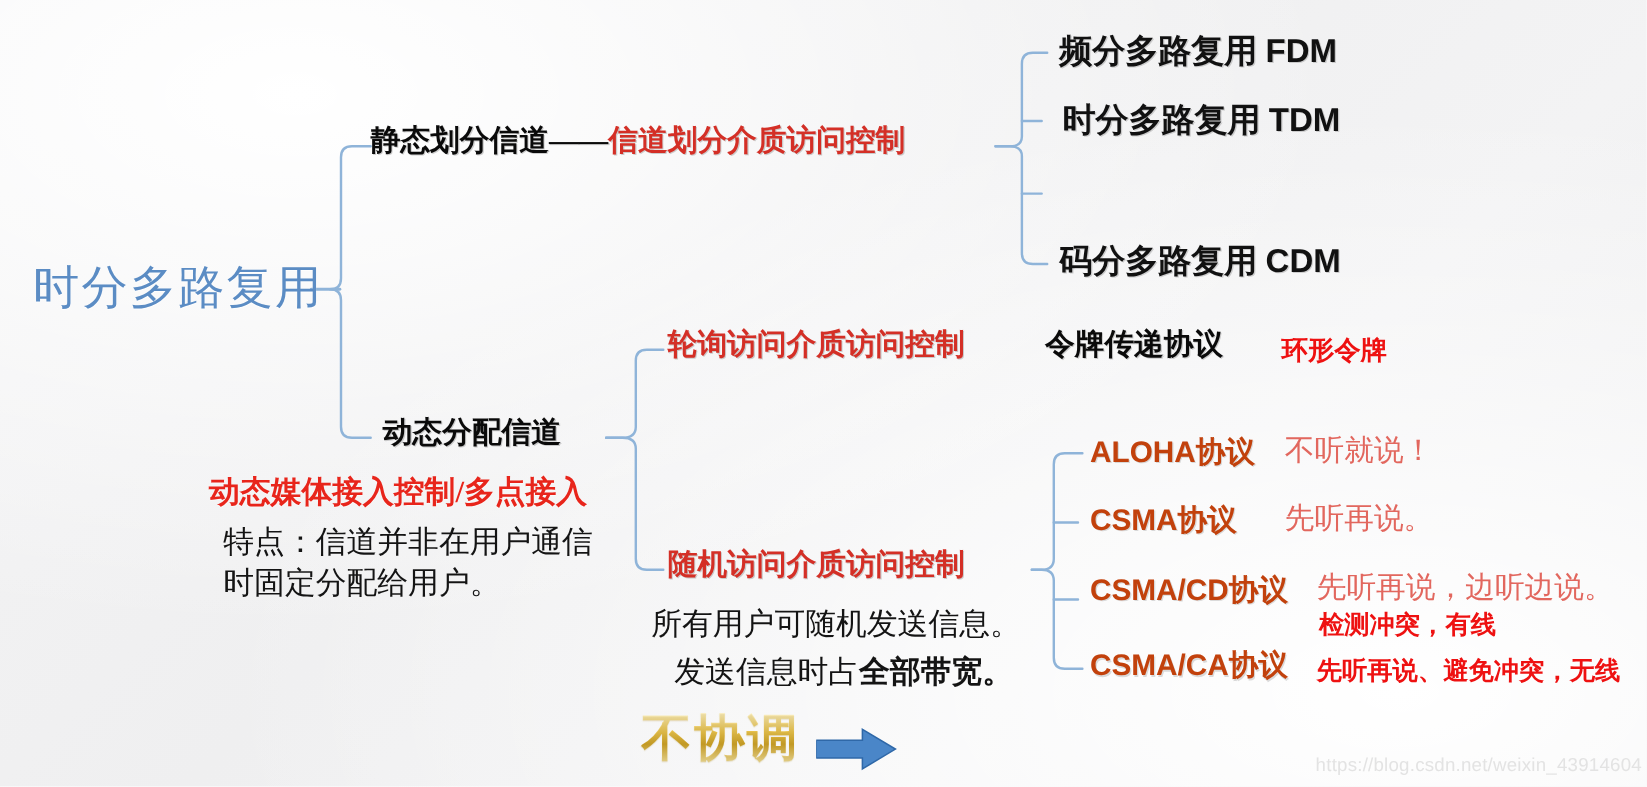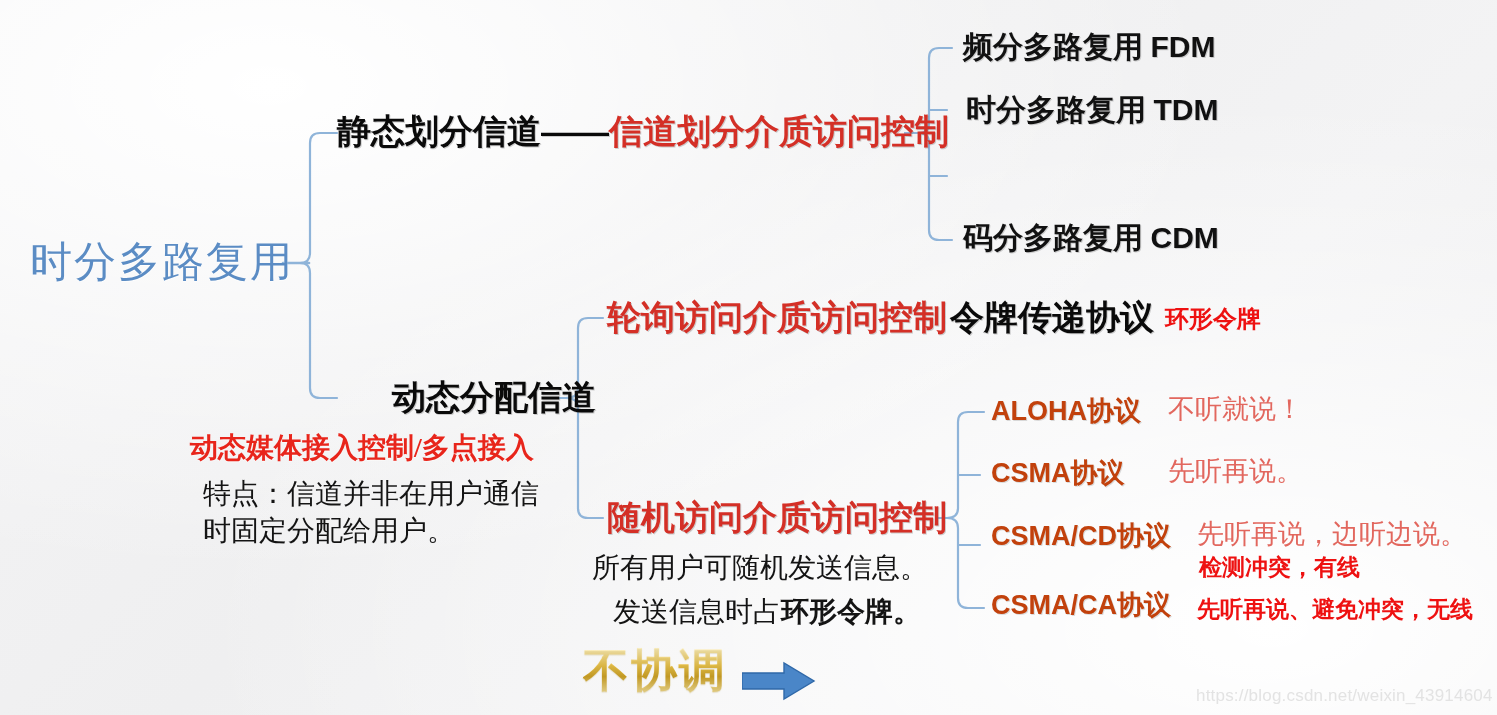--- a/index.html
+++ b/index.html
@@ -20,22 +20,22 @@
   
   .root{
     left:30px;top:241px;font-size:42px;color:#5b8cc4;
     font-family:"Liberation Serif","DejaVu Serif",serif;
     letter-spacing:2px;
     text-shadow:0 1px 1px rgba(255,255,255,.8);
   }
 
   
   .l1{
-    font-size:34px;color:#0a0a0a;font-weight:700;
-    font-family:Liberation Sans, sans-serif;
+    font-size:27px;color:#0a0a0a;font-weight:700;
+    font-family:Liberation Serif, serif;
     text-shadow:1px 1px 0 rgba(120,120,120,.35);
   }
   .red{color:#d42f26;}
   .redbold{color:#d42f26;font-weight:700;}
 
   
   .leaf{
     font-size:30px;color:#111;font-weight:700;
     font-family:"Liberation Serif","DejaVu Serif",serif;
     text-shadow:1px 1px 0 rgba(130,130,130,.35);
@@ -137,38 +137,38 @@
   </div>
   <div class="node leaf" style="left:966px;top:95px;">
     <span>时分多路复用</span>
     <span class="abbr">TDM</span>
   </div>
   <div class="node leaf" style="left:963px;top:223px;">
     <span>码分多路复用</span>
     <span class="abbr">CDM</span>
   </div>
 
-  <div class="node l1" style="left:348px;top:380px;margin-left:44px;">动态分配信道</div>
+  <div class="node l1" style="left:348px;top:380px;">动态分配信道</div>
 
   <div class="node desc-red" style="left:190px;top:434px;">动态媒体接入控制/多点接入</div>
 
   <div class="node body-text" style="left:203px;top:476px;">
     <div>特点：信道并非在用户通信</div>
     <div>时固定分配给用户。</div>
   </div>
 
   <div class="node l1 redbold" style="left:607px;top:300px;">轮询访问介质访问控制</div>
   <div class="node l1" style="left:950px;top:300px;">令牌传递协议</div>
   <div class="node note-strong" style="left:1165px;top:307px;font-size:24px;">环形令牌</div>
 
   <div class="node l1 redbold" style="left:607px;top:500px;">随机访问介质访问控制</div>
 
   <div class="node body-text" style="left:592px;top:550px;">所有用户可随机发送信息。</div>
   <div class="node body-text" style="left:613px;top:594px;">
-    <span>发送信息时占</span><b>环形令牌。</b>
+    <span>发送信息时占</span><b>全部带宽。</b>
   </div>
 
   <div class="node proto" style="left:991px;top:398px;">
     <span>ALOHA</span><span class="cn">协议</span>
   </div>
   <div class="node note-light" style="left:1168px;top:396px;">不听就说！</div>
 
   <div class="node proto" style="left:991px;top:460px;">
     <span>CSMA</span><span class="cn">协议</span>
   </div>

